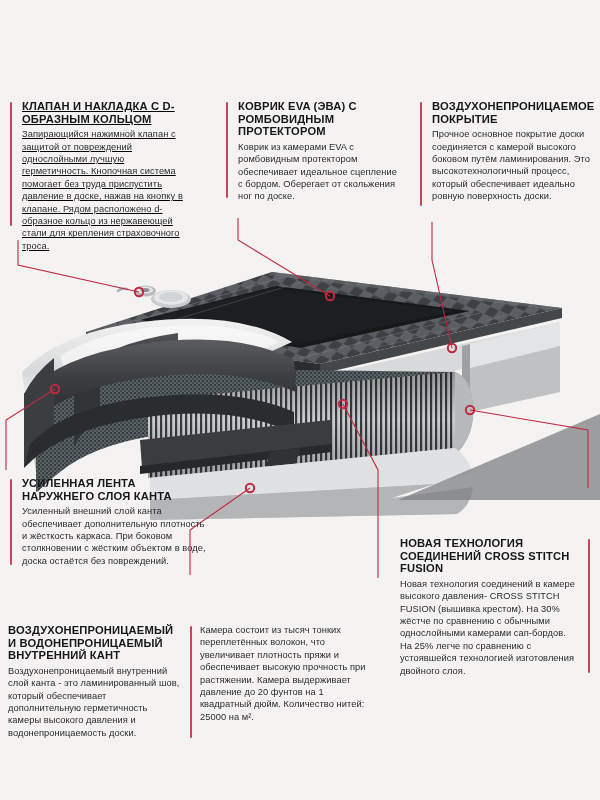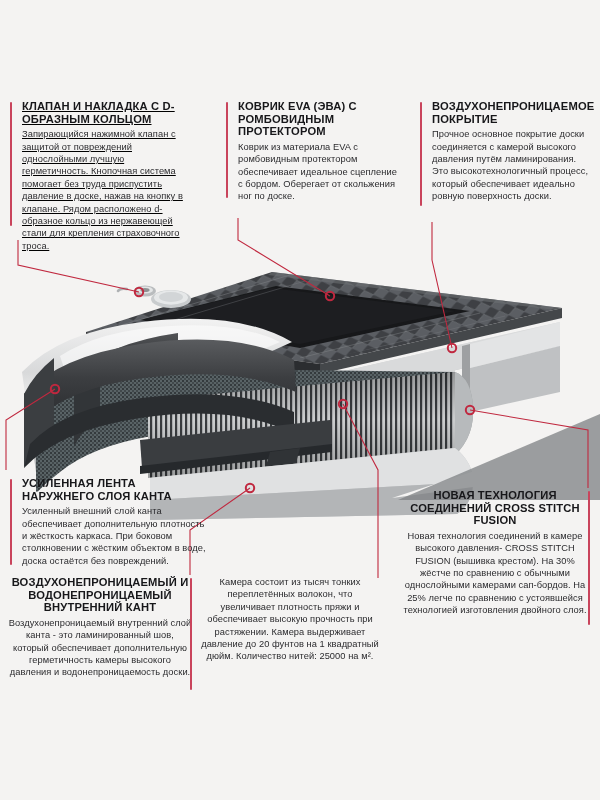--- a/index.html
+++ b/index.html
@@ -21,21 +21,21 @@
 
   
   .callout{position:absolute;box-sizing:border-box;}
   .callout .bar{
     position:absolute;top:2px;width:2px;border-radius:1px;
     background:#c9445c;
   }
   .callout.left  .bar{left:0;}
   .callout.right .bar{right:0;}
   .callout.left  {padding-left:12px;text-align:left;}
-  .callout.right {text-align:center;}
+  .callout.right {padding-right:12px;text-align:left;margin-top:48px;}
 
   .callout h3{
     margin:0 0 3px 0;
     font-size:11.2px;
     line-height:12.6px;
     letter-spacing:0.15px;
     font-weight:bold;
     color:#17171a;
     text-transform:uppercase;
   }
@@ -243,27 +243,27 @@
 
   <div class="callout left" style="left:10px;top:100px;width:182px;text-decoration:underline;">
     <span class="bar" style="height:124px;"></span>
     <h3>КЛАПАН И НАКЛАДКА С D-ОБРАЗНЫМ КОЛЬЦОМ</h3>
     <p>Запирающийся нажимной клапан с защитой от повреждений однослойными лучшую герметичность. Кнопочная система помогает без труда приспустить давление в доске, нажав на кнопку в клапане. Рядом расположено d-образное кольцо из нержавеющей стали для крепления страховочного троса.</p>
   </div>
 
   <div class="callout left" style="left:226px;top:100px;width:178px;">
     <span class="bar" style="height:96px;"></span>
     <h3>КОВРИК EVA (ЭВА) С РОМБОВИДНЫМ ПРОТЕКТОРОМ</h3>
-    <p>Коврик из материала EVA с ромбовидным протектором обеспечивает идеальное сцепление с бордом. Оберегает от скольжения ног по доске.</p>
+    <p>Коврик из камерами EVA с ромбовидным протектором обеспечивает идеальное сцепление с бордом. Оберегает от скольжения ног по доске.</p>
   </div>
 
   <div class="callout left" style="left:420px;top:100px;width:172px;">
     <span class="bar" style="height:104px;"></span>
     <h3>ВОЗДУХОНЕПРОНИЦАЕМОЕ ПОКРЫТИЕ</h3>
-    <p>Прочное основное покрытие доски соединяется с камерой высокого давления путём ламинирования. Это высокотехнологичный процесс, который обеспечивает идеально ровную поверхность доски.</p>
+    <p>Прочное основное покрытие доски соединяется с камерой высокого боковом путём ламинирования. Это высокотехнологичный процесс, который обеспечивает идеально ровную поверхность доски.</p>
   </div>
 
   <div class="callout left" style="left:10px;top:477px;width:196px;">
     <span class="bar" style="height:86px;"></span>
     <h3>УСИЛЕННАЯ ЛЕНТА НАРУЖНЕГО СЛОЯ КАНТА</h3>
     <p>Усиленный внешний слой канта обеспечивает дополнительную плотность и жёсткость каркаса. При боковом столкновении с жёстким объектом в воде, доска остаётся без повреждений.</p>
   </div>
 
   <div class="callout right" style="left:8px;top:576px;width:184px;">
     <span class="bar" style="height:112px;"></span>

